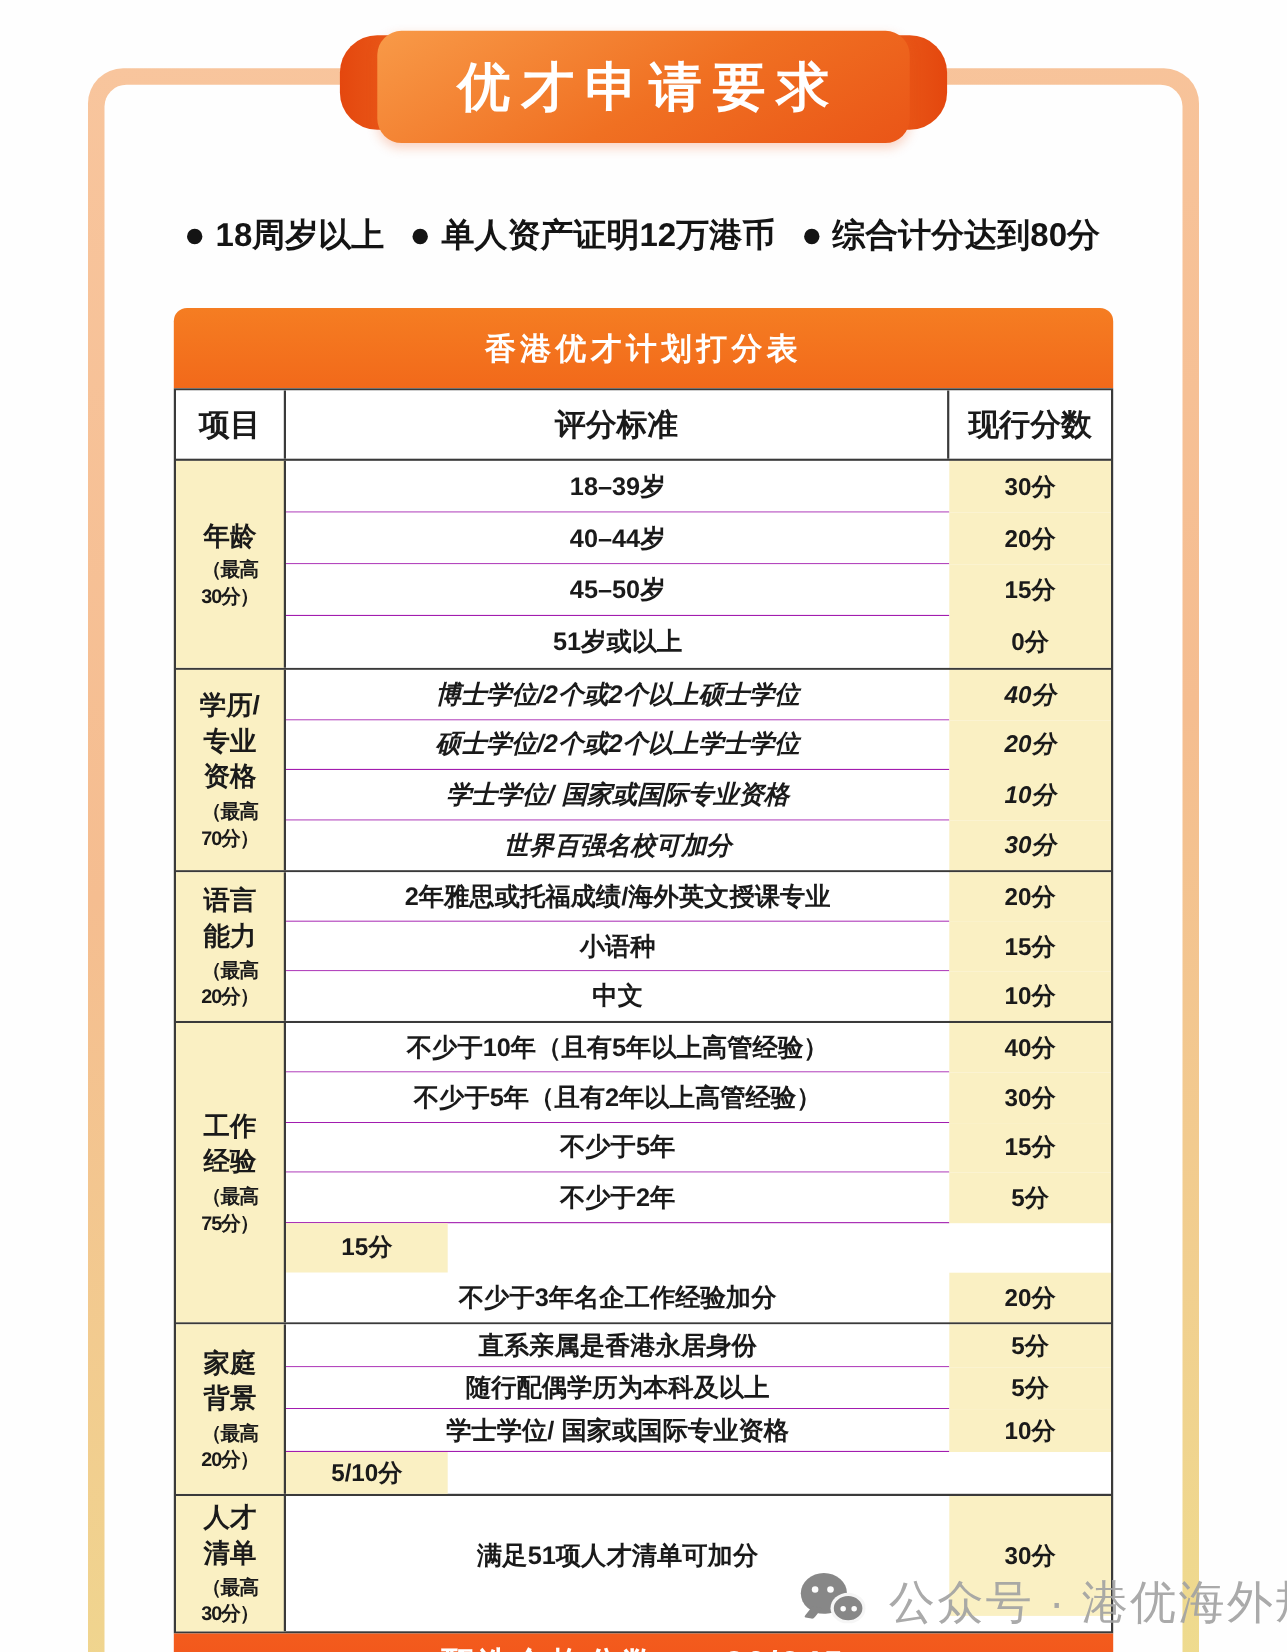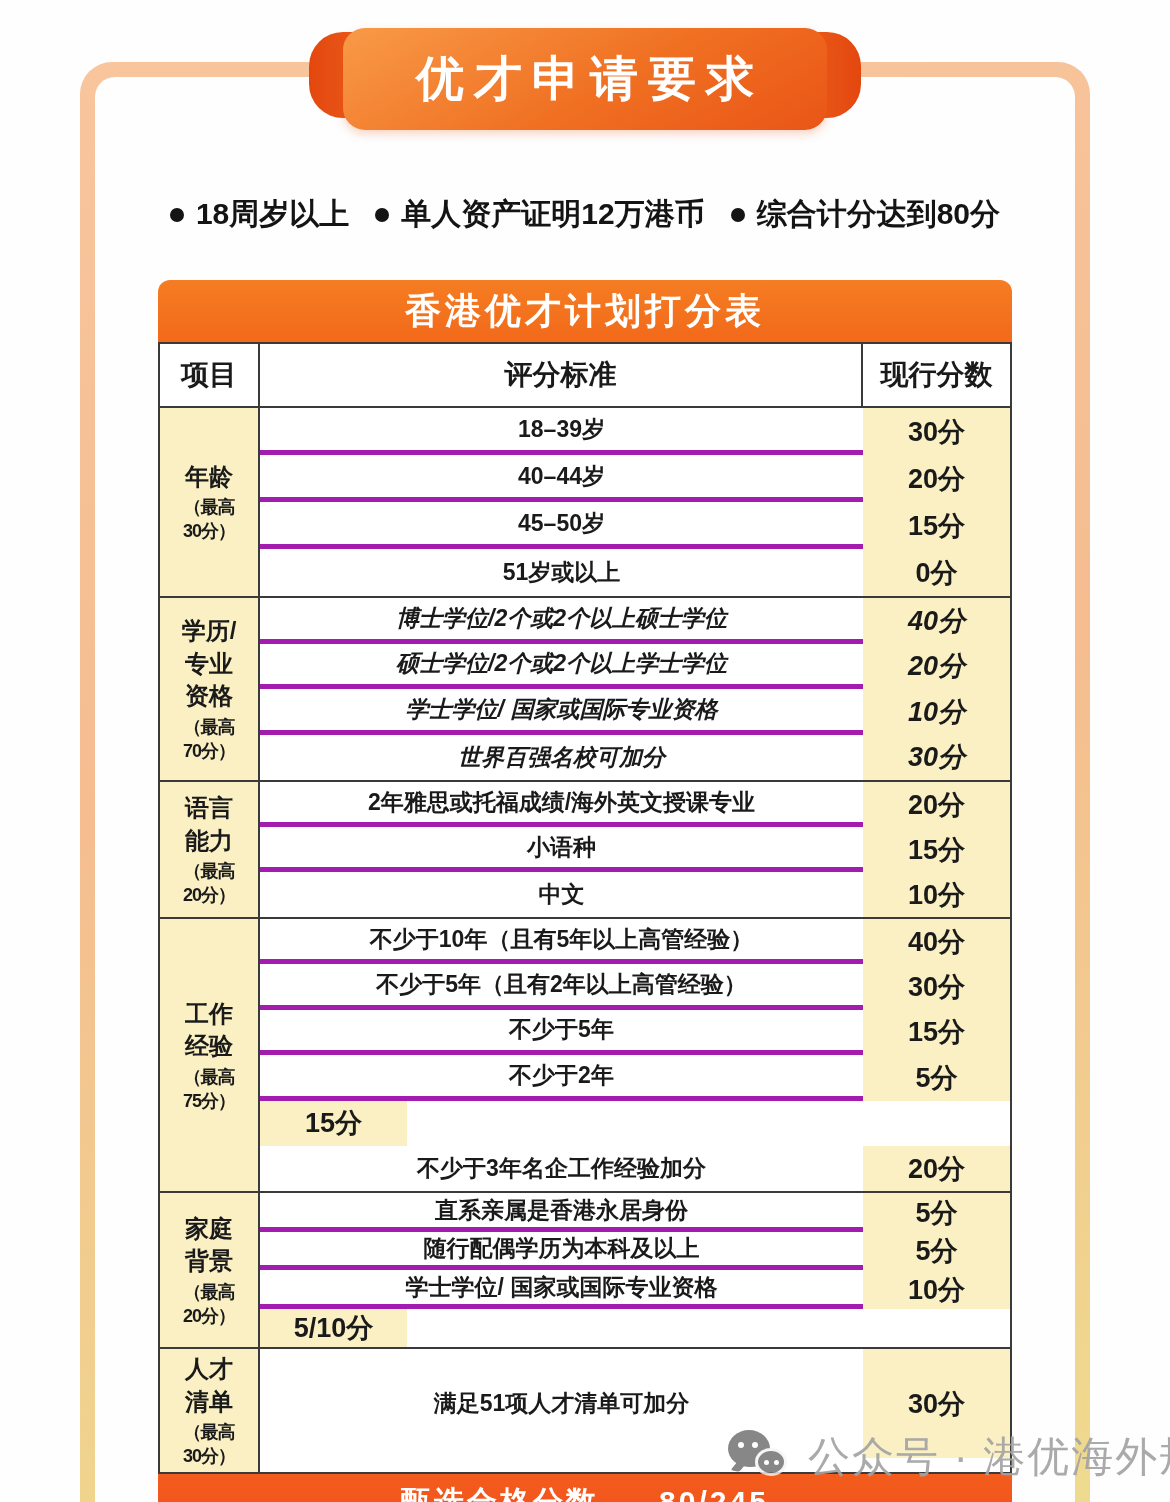--- a/index.html
+++ b/index.html
@@ -29,47 +29,47 @@
 
   
   .bullets { position:absolute; left:95px; right:95px; top:194px; z-index:3;
     display:flex; justify-content:center; align-items:center; gap:26px; }
   .bullet { display:flex; align-items:center; gap:12px;
     font-size:30px; font-weight:800; color:#141414; }
   .bullet .dot { width:14px; height:14px; border-radius:50%; background:#141414; flex:none; }
 
   
   .score-table { position:absolute; left:158px; top:280px; width:854px; z-index:2; }
-  .table-title { height:62px; border-radius:12px 12px 0 0;
+  .table-title { height:73px; border-radius:12px 12px 0 0;
     background:linear-gradient(180deg,#f57d22,#f2691a);
     display:flex; align-items:center; justify-content:center;
-    color:#fff; font-size:36px; font-weight:800; letter-spacing:4px; }
+    color:#fff; font-size:28px; font-weight:800; letter-spacing:4px; }
   .table-grid { border:2px solid #3a3a3a; background:#fff; }
   .thead { display:flex; height:64px; background:#fff;
     border-bottom:2px solid #3a3a3a; font-size:28px; font-weight:800; }
   .thead > div { display:flex; align-items:center; justify-content:center; }
   .h-cat   { width:100px; border-right:2px solid #3a3a3a; }
   .h-crit  { flex:1;      border-right:2px solid #3a3a3a; }
   .h-score { width:147px; }
 
   .section { display:flex; }
   .section + .section { border-top:2px solid #3a3a3a; }
   .cat-cell { width:100px; background:#faf0c3; border-right:2px solid #3a3a3a;
     display:flex; flex-direction:column; align-items:center; justify-content:center;
     text-align:center; padding:4px 18px; }
   .cat-label { font-size:24px; font-weight:800; line-height:1.35; white-space:pre-line; }
   .cat-max   { font-size:18px; font-weight:800; margin-top:2px; letter-spacing:-1px; }
   .rows { flex:1; display:flex; flex-direction:column; }
   .row  { display:flex; }
   .criteria-cell { flex:1; background:#fff; display:flex; align-items:center;
     justify-content:center; text-align:center; padding:0 14px;
-    font-size:23px; font-weight:700; border-bottom:5px solid #a21caf; }
+    font-size:23px; font-weight:700; border-bottom:1px solid #a21caf; }
   .row:last-child .criteria-cell { border-bottom:none; }
   .score-cell { width:147px; background:#faf0c3; display:flex; align-items:center;
-    justify-content:center; font-size:27px; font-weight:700; }
+    justify-content:center; font-size:22px; font-weight:700; }
   
   .s1 .row { height:47px; }
   .s2 .row { height:45.5px;font-style:italic; }
   .s3 .row { height:45px; }
   .s4 .row { height:45.4px; }
   .s5 .row { height:38.5px; }
   .s6 .row { height:109px; }
 
   .table-footer { height:56px;
     background:linear-gradient(180deg,#f35c1d,#f2511a);

